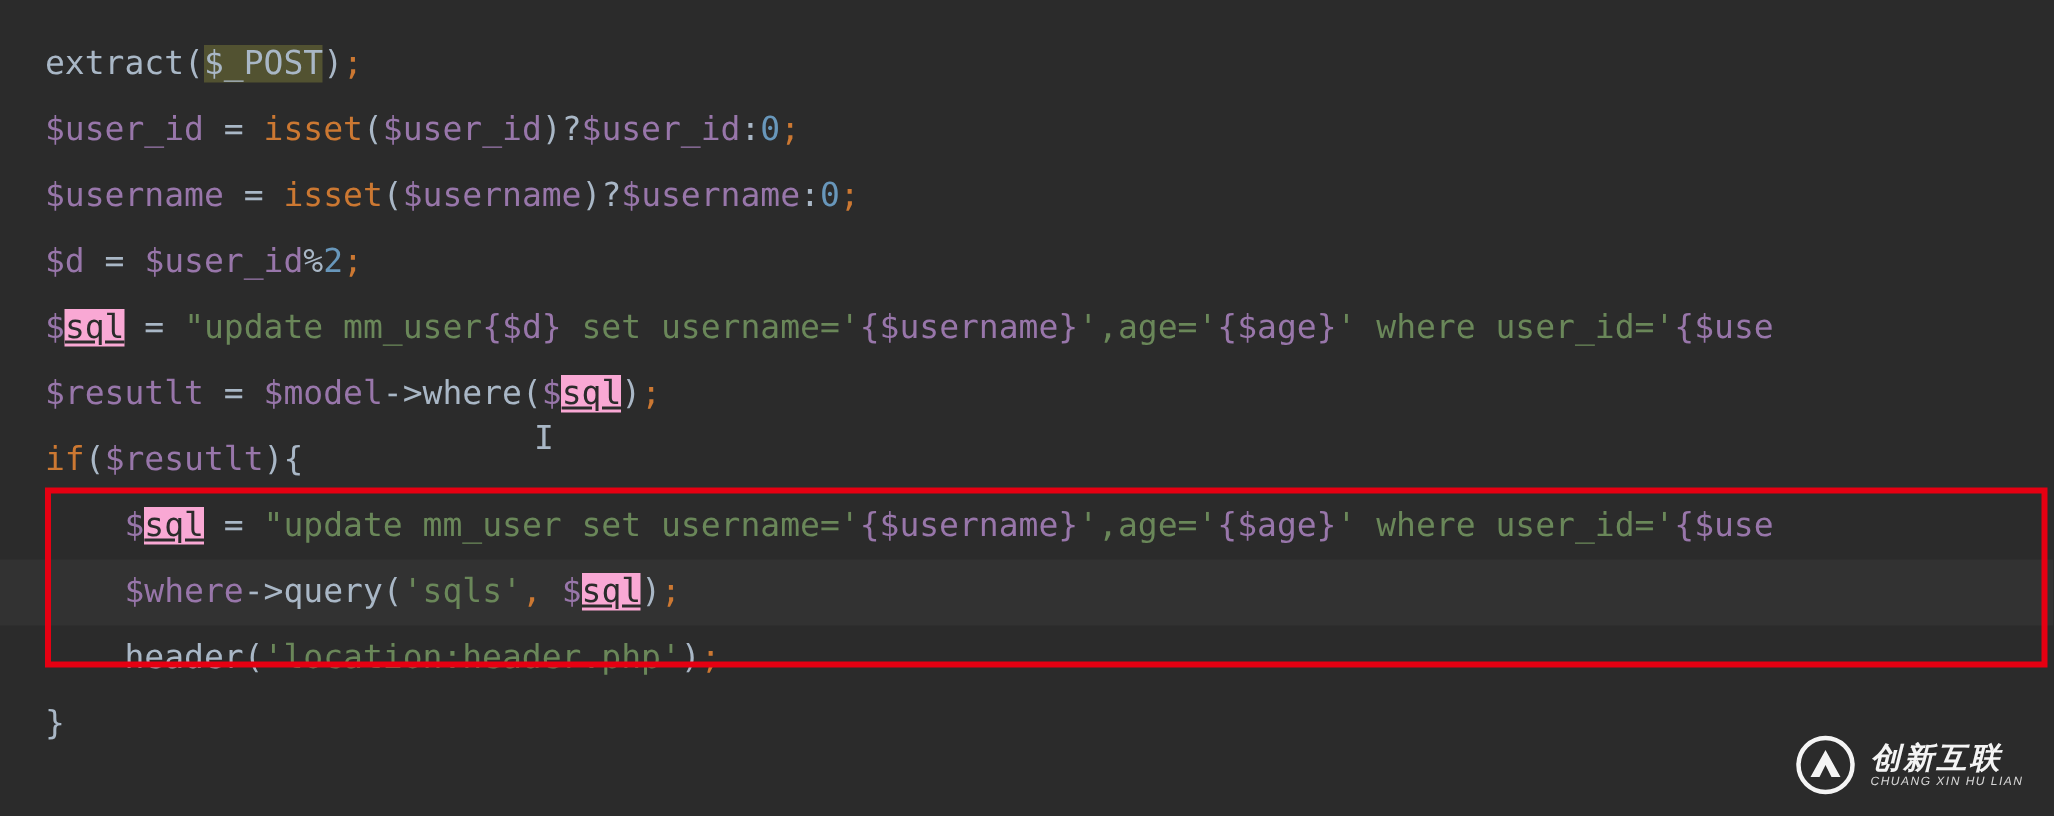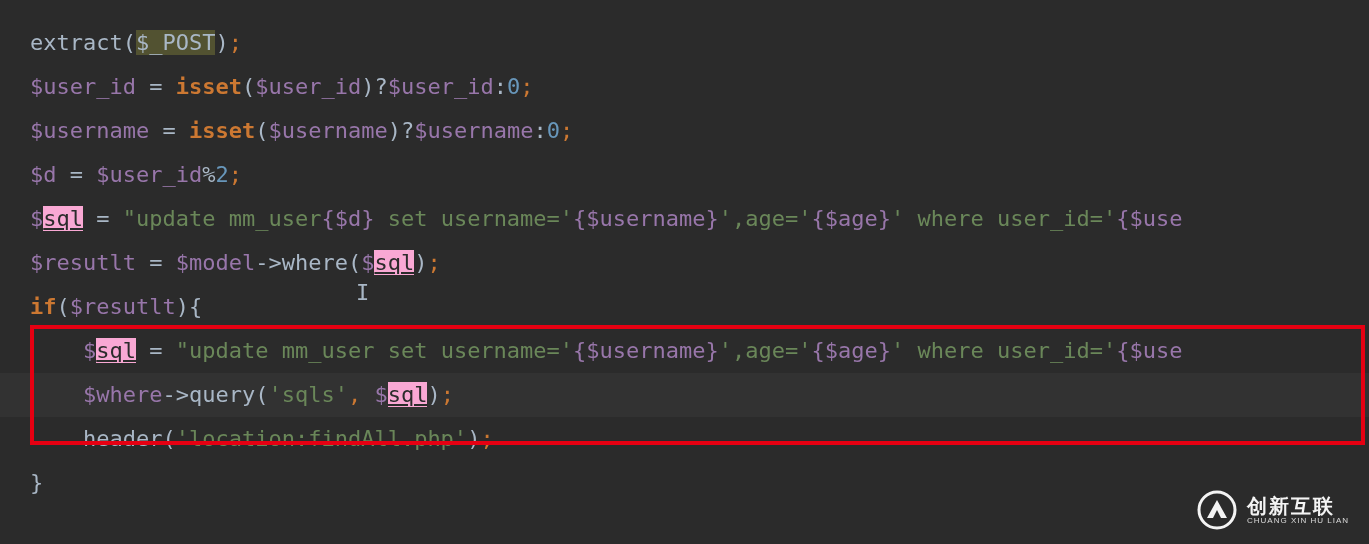--- a/index.html
+++ b/index.html
@@ -22,21 +22,21 @@
     font-family: Consolas, monaco, monospace;
     font-size: 22px;
     line-height: 44px;
     height: 44px;
     color: #a9b7c6;
     white-space: pre;
     padding-left: 30px;
   }
   .tok-var { color: #9876aa; }
   .tok-fn { color: #a9b7c6; }
-  .tok-kw { color: #cc7832; font-weight: bold; }
+  .tok-kw { color: #cc7832; font-weight: normal; }
   .tok-plain { color: #a9b7c6; }
   .tok-punct { color: #cc7832; }
   .tok-str { color: #6a8759; }
   .tok-num { color: #6897bb; }
   .hl-y {
     background: #f9a8d4;
     color: #2b2b2b;
     text-decoration: underline;
   }
   .hl-dim {
@@ -63,20 +63,21 @@
   }
   .wm-icon {
     width: 40px;
     height: 40px;
   }
   .wm-text {
     display: flex;
     flex-direction: column;
     color: #fff;
     font-family: "Microsoft YaHei", sans-serif;
+    font-style: italic;
   }
   .wm-text .big {
     font-size: 20px;
     font-weight: 600;
     letter-spacing: 2px;
     line-height: 1;
   }
   .wm-text .small {
     font-size: 8px;
     letter-spacing: 1px;
@@ -106,21 +107,21 @@
   <div class="line"><span class="tok-var"><span>$</span><span class="hl-y">sql</span></span><span class="tok-plain"> = </span><span class="tok-str">"update mm_user</span><span class="tok-var">{$d}</span><span class="tok-str"> set username='</span><span class="tok-var">{$username}</span><span class="tok-str">',age='</span><span class="tok-var">{$age}</span><span class="tok-str">' where user_id='</span><span class="tok-var">{$use</span></div>
 
   <div class="line"><span class="tok-var">$resutlt</span><span class="tok-plain"> = </span><span class="tok-var">$model</span><span class="tok-plain">-&gt;</span><span class="tok-fn">where</span><span class="tok-plain">(</span><span class="tok-var"><span>$</span><span class="hl-y">sql</span></span><span class="tok-plain">)</span><span class="tok-punct">;</span></div>
 
   <div class="line"><span class="tok-kw">if</span><span class="tok-plain">(</span><span class="tok-var">$resutlt</span><span class="tok-plain">){</span></div>
 
   <div class="line">    <span class="tok-var"><span>$</span><span class="hl-y">sql</span></span><span class="tok-plain"> = </span><span class="tok-str">"update mm_user set username='</span><span class="tok-var">{$username}</span><span class="tok-str">',age='</span><span class="tok-var">{$age}</span><span class="tok-str">' where user_id='</span><span class="tok-var">{$use</span></div>
 
   <div class="line linehl">    <span class="tok-var">$where</span><span class="tok-plain">-&gt;</span><span class="tok-fn">query</span><span class="tok-plain">(</span><span class="tok-str">'sqls'</span><span class="tok-punct">, </span><span class="tok-var"><span>$</span><span class="hl-y">sql</span></span><span class="tok-plain">)</span><span class="tok-punct">;</span></div>
 
-  <div class="line">    <span class="tok-fn">header</span><span class="tok-plain">(</span><span class="tok-str">'location:findAll.php'</span><span class="tok-plain">)</span><span class="tok-punct">;</span></div>
+  <div class="line">    <span class="tok-fn">header</span><span class="tok-plain">(</span><span class="tok-str">'location:header.php'</span><span class="tok-plain">)</span><span class="tok-punct">;</span></div>
 
   <div class="line"><span class="tok-plain">}</span></div>
 
   <div class="text-cursor" style="left:356px; top:280px;">I</div>
 
   <div class="redbox" style="left: 30px; top: 325px; width: 1335px; height: 120px;"></div>
 
   <div class="watermark">
     <svg class="wm-icon" viewBox="0 0 40 40">
       <circle cx="20" cy="20" r="18" fill="none" stroke="#fff" stroke-width="3"></circle>

